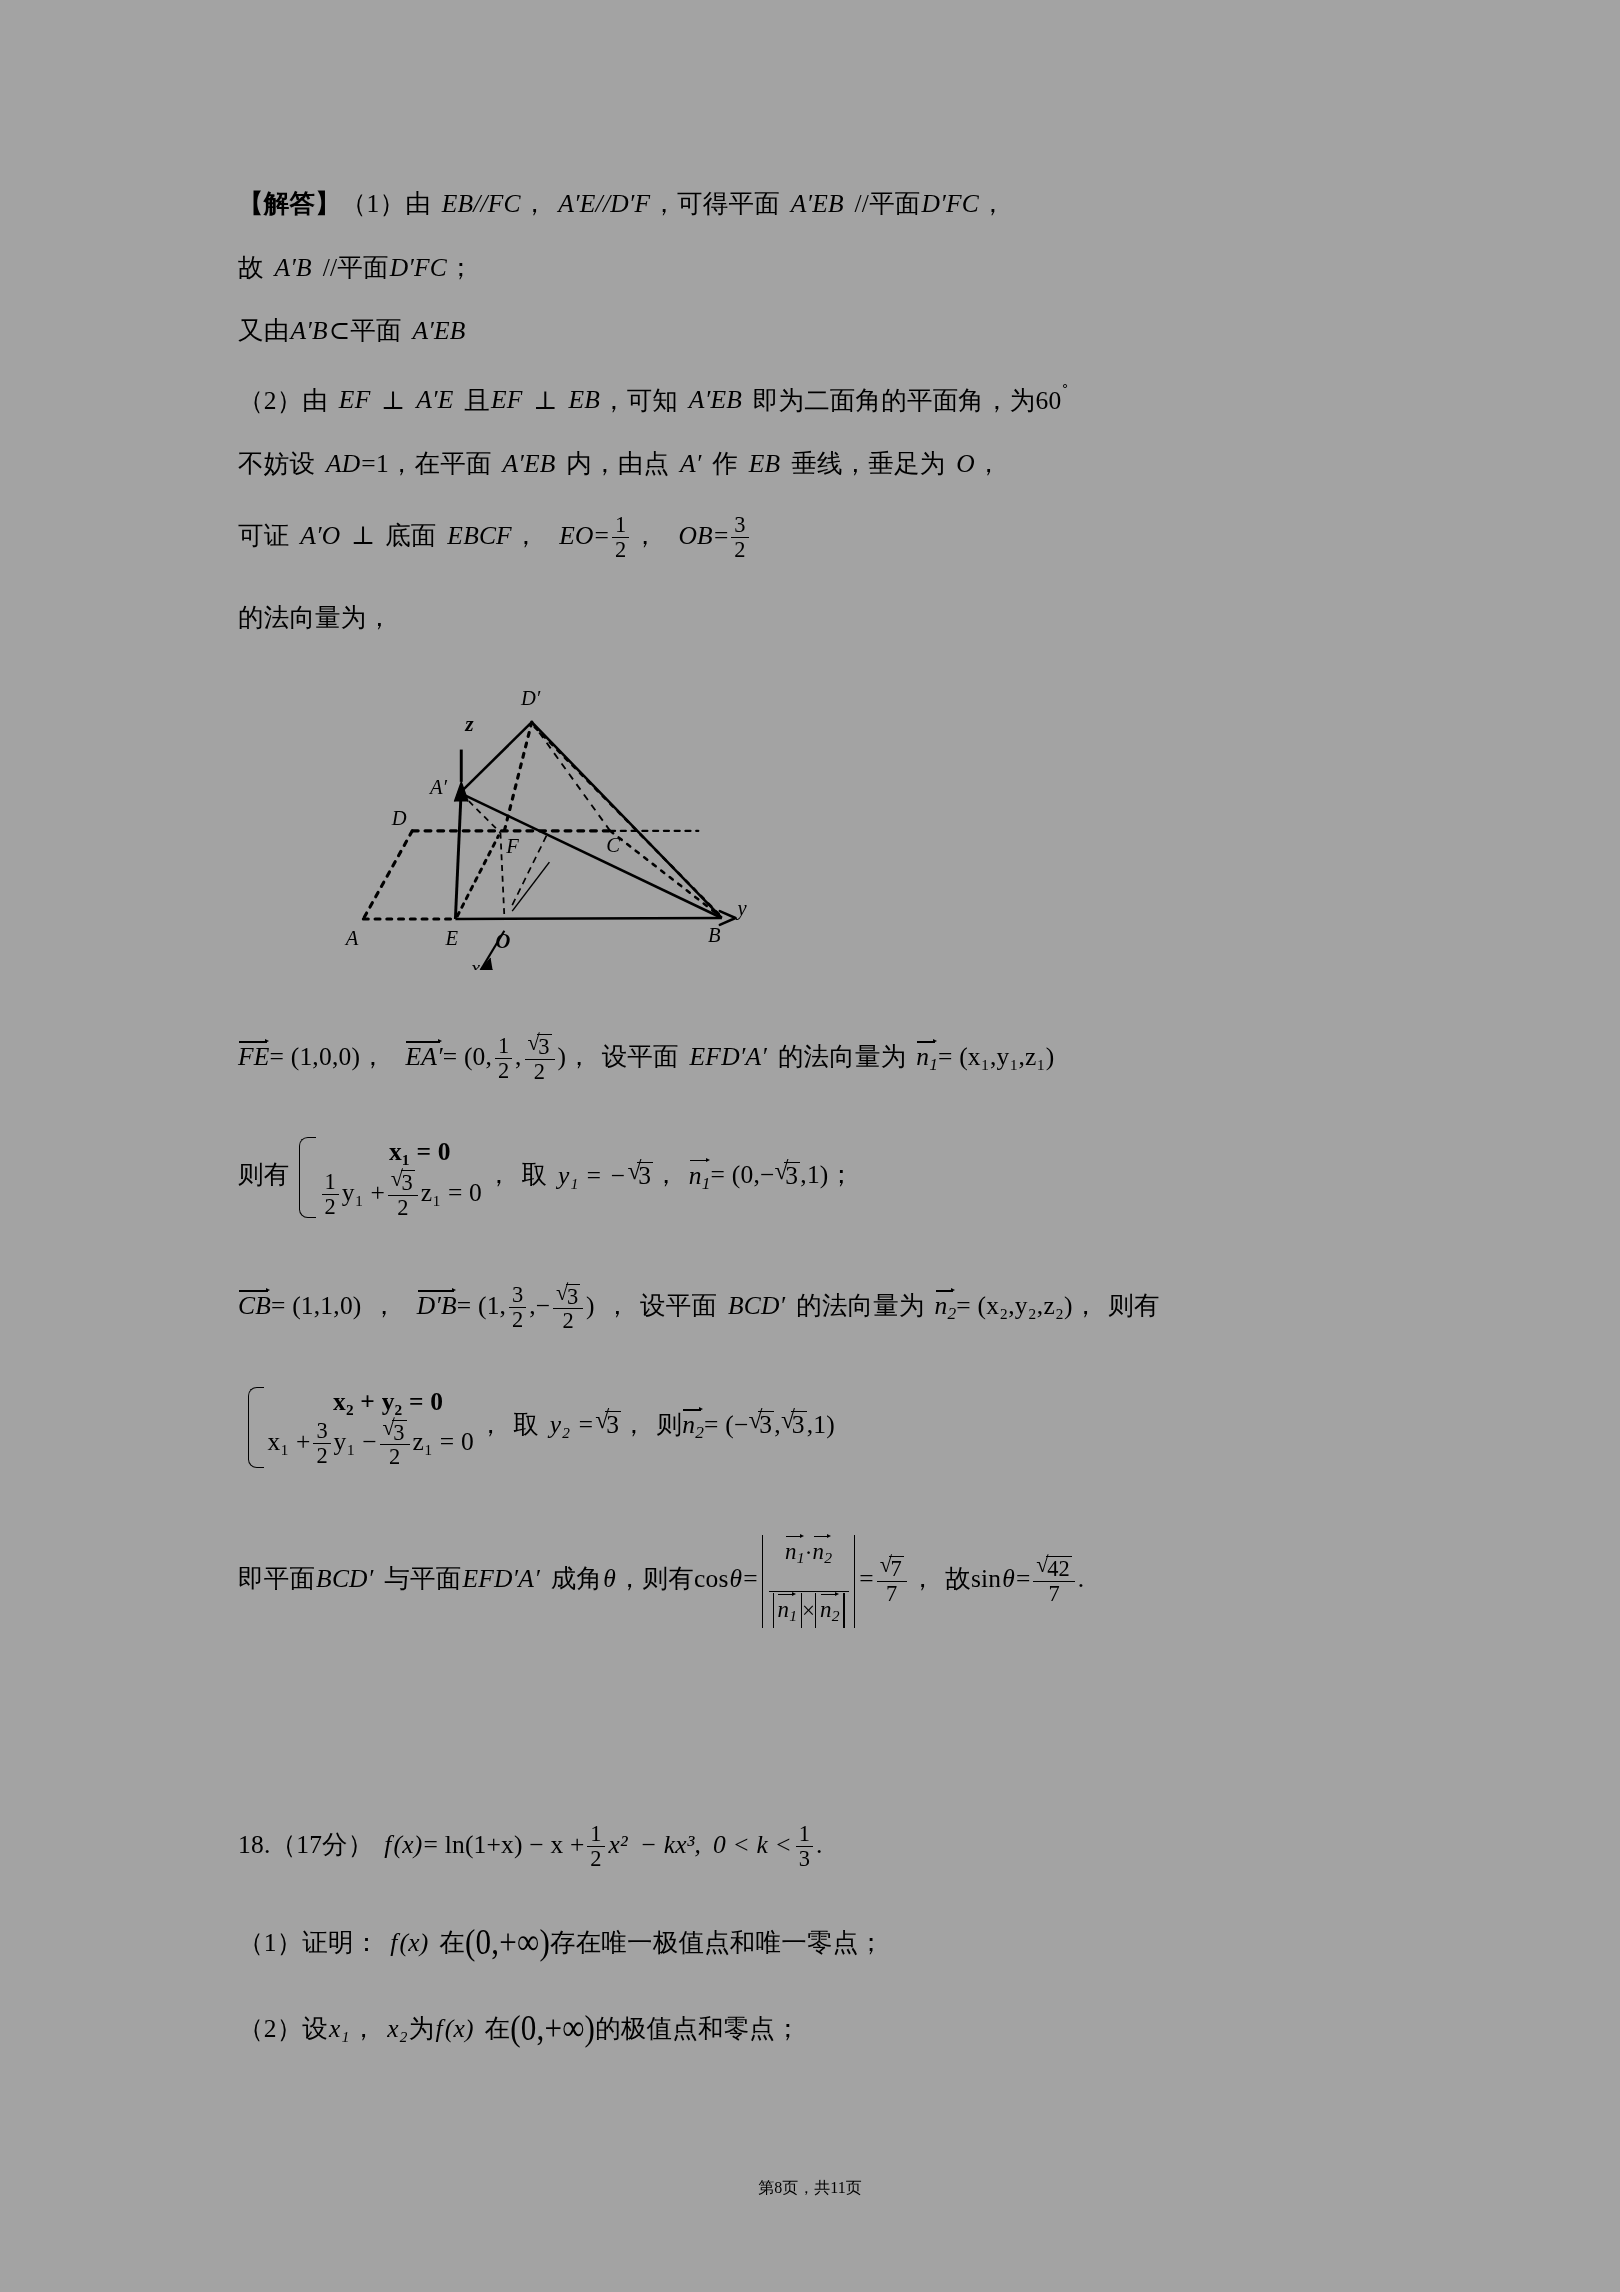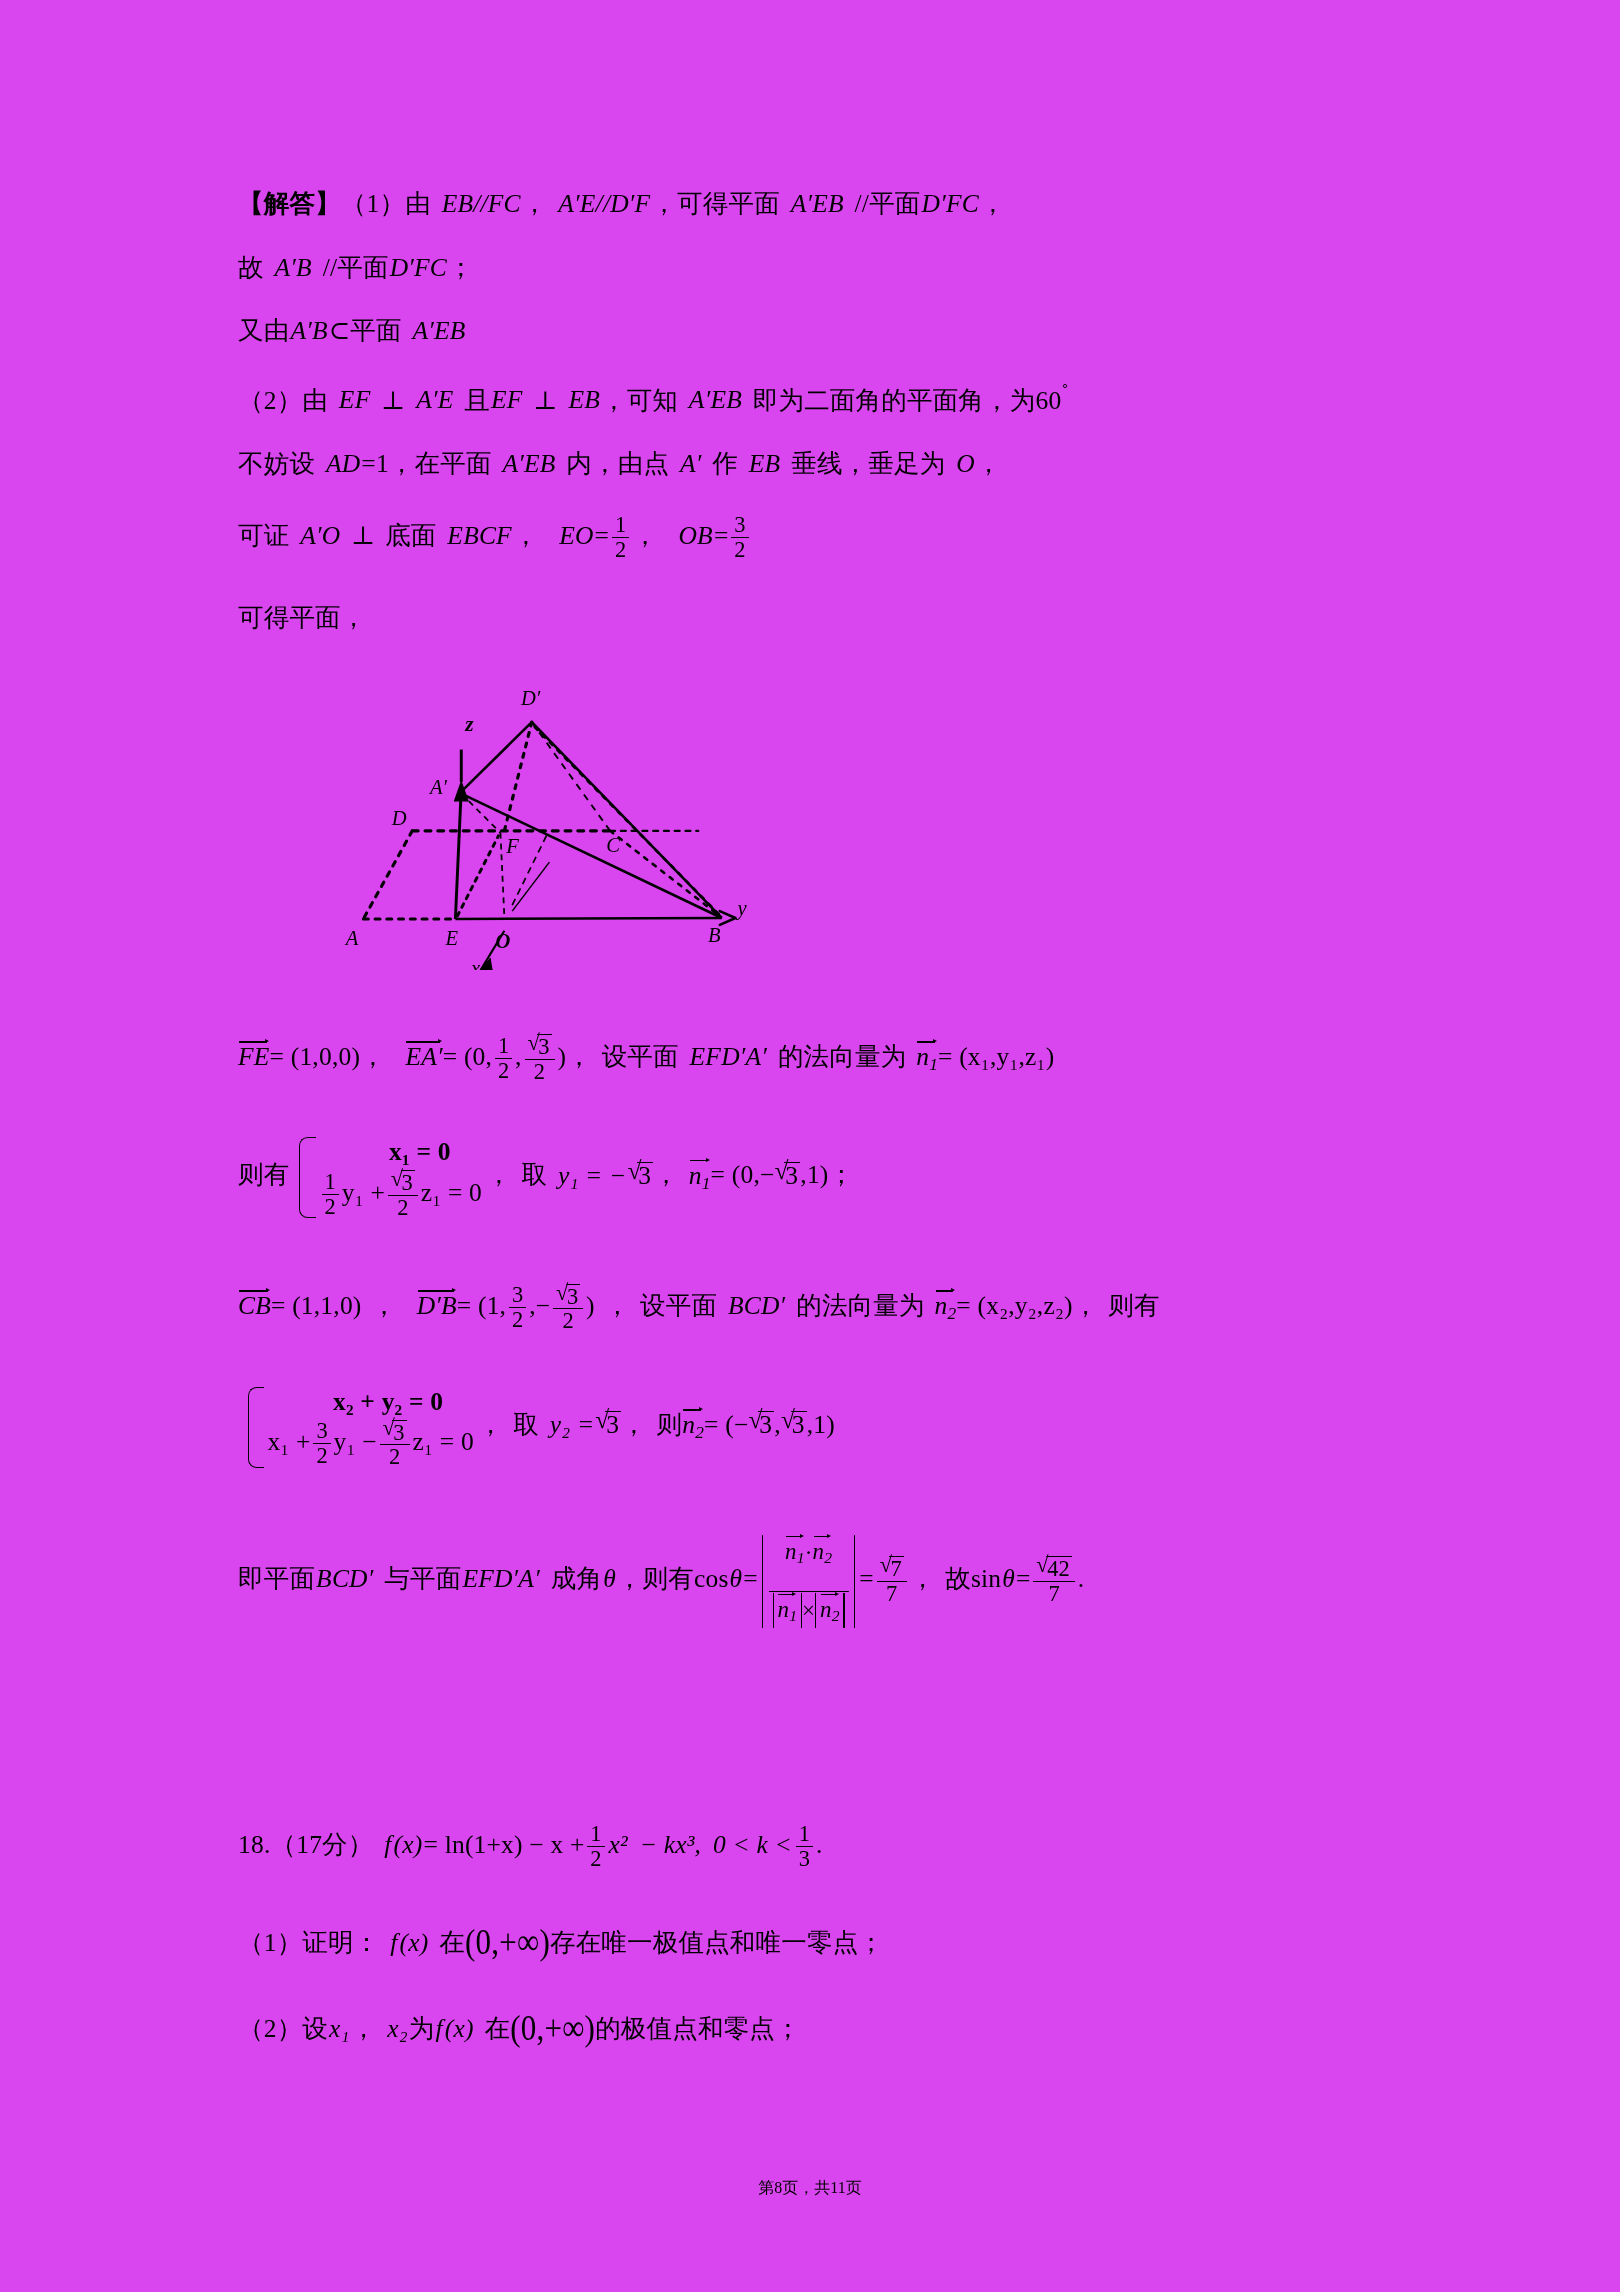--- a/index.html
+++ b/index.html
@@ -13,21 +13,21 @@
     font-family: "Liberation Serif", "DejaVu Serif", serif;
     color: #000000;
     position: relative;
     overflow: hidden;
   }
   .page {
     position: absolute;
     left: 0; top: 0;
     width: 1620px;
     height: 2293px;
-    background: #d946ef;
+    background: #a3a3a3;
   }
   .content {
     position: absolute;
     left: 238px;
     top: 191px;
     width: 1206px;
   }
   .line {
     font-size: 25.5px;
     line-height: 1.0;
@@ -203,21 +203,21 @@
 
     <div class="line">
       <span class="cn">不妨设</span><span class="sp"></span><span class="it">AD</span><span>=1</span><span>，</span><span class="cn">在平面</span><span class="sp"></span><span class="it">A′EB</span><span class="sp"></span><span class="cn">内，</span><span class="cn">由点</span><span class="sp"></span><span class="it">A′</span><span class="sp"></span><span class="cn">作</span><span class="sp"></span><span class="it">EB</span><span class="sp"></span><span class="cn">垂线，垂足为</span><span class="sp"></span><span class="it">O</span><span>，</span>
     </div>
 
     <div class="line" style="margin-bottom:43px;">
       <span class="cn">可证</span><span class="sp"></span><span class="it">A′O</span><span class="sp"></span><span>⊥</span><span class="sp"></span><span class="cn">底面</span><span class="sp"></span><span class="it">EBCF</span><span>，</span><span class="spw"></span><span class="it">EO</span><span>=</span><span class="frac"><span class="num">1</span><span class="den">2</span></span><span>，</span><span class="spw"></span><span class="it">OB</span><span>=</span><span class="frac"><span class="num">3</span><span class="den">2</span></span>
     </div>
 
     <div class="line">
-      <span class="cn">可得平面，</span>
+      <span class="cn">的法向量为，</span>
     </div>
 
   </div>
 
   <div class="figure">
     <svg width="519" height="294" viewBox="0 0 530 300">
 
       <line x1="178" y1="158" x2="128" y2="248" stroke="#000" stroke-width="3.2" stroke-dasharray="5 7" stroke-linecap="round"></line>
 
       <line x1="128" y1="248" x2="222" y2="248" stroke="#000" stroke-width="3.2" stroke-dasharray="5 7" stroke-linecap="round"></line>

